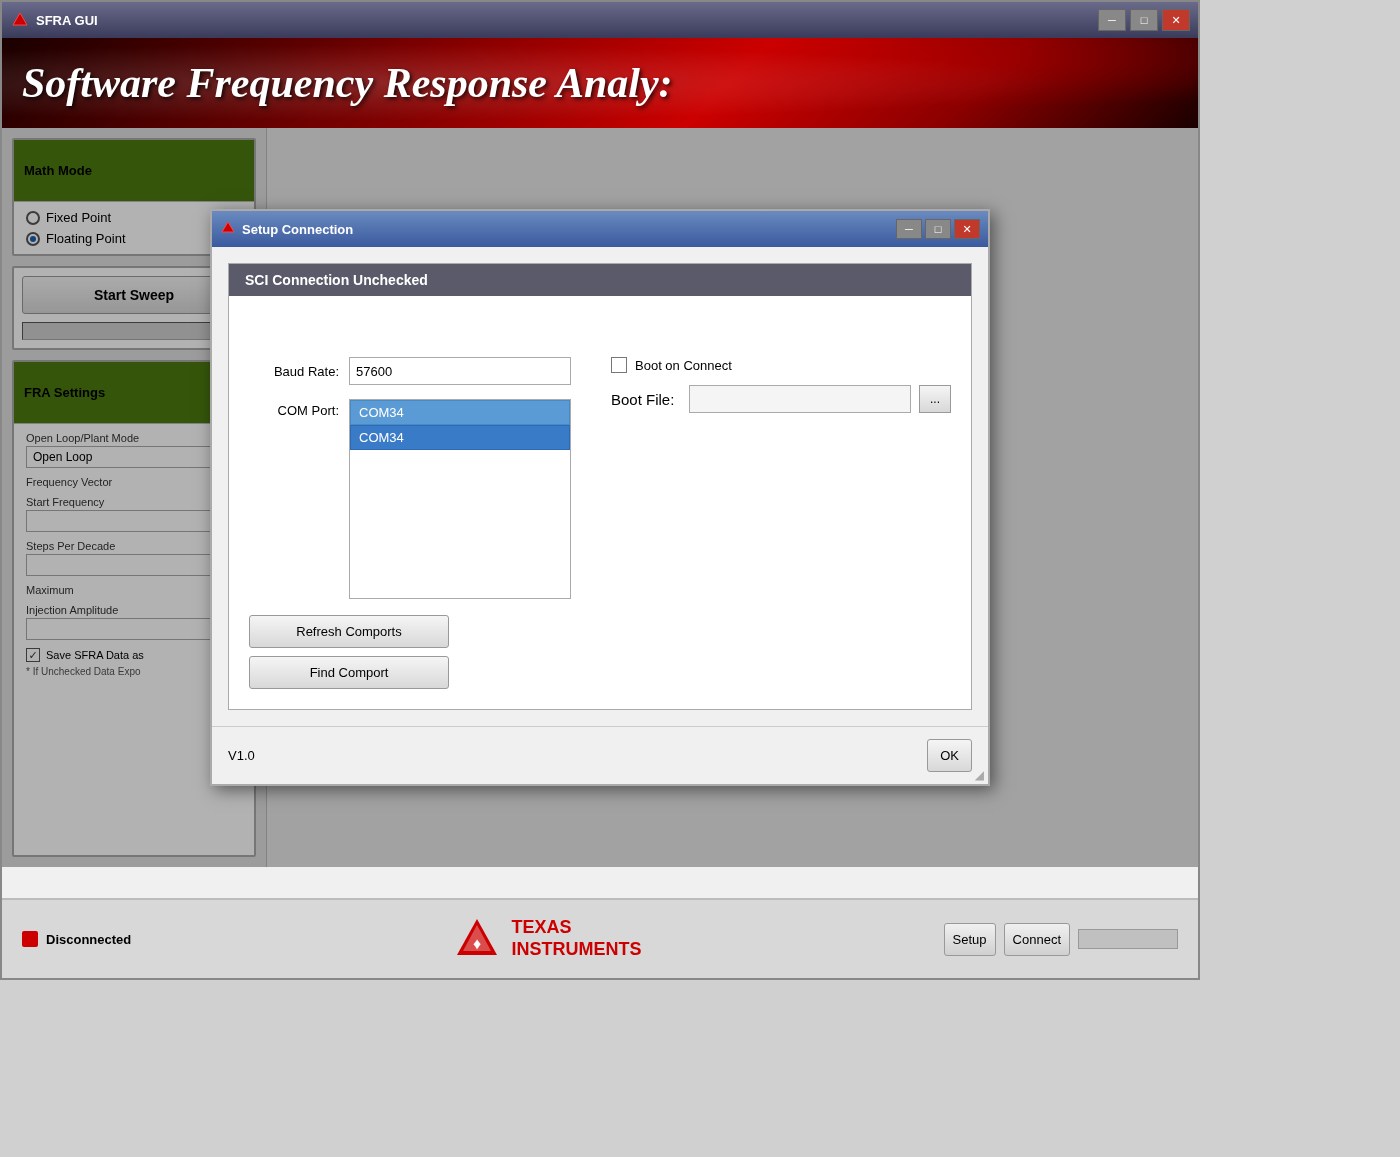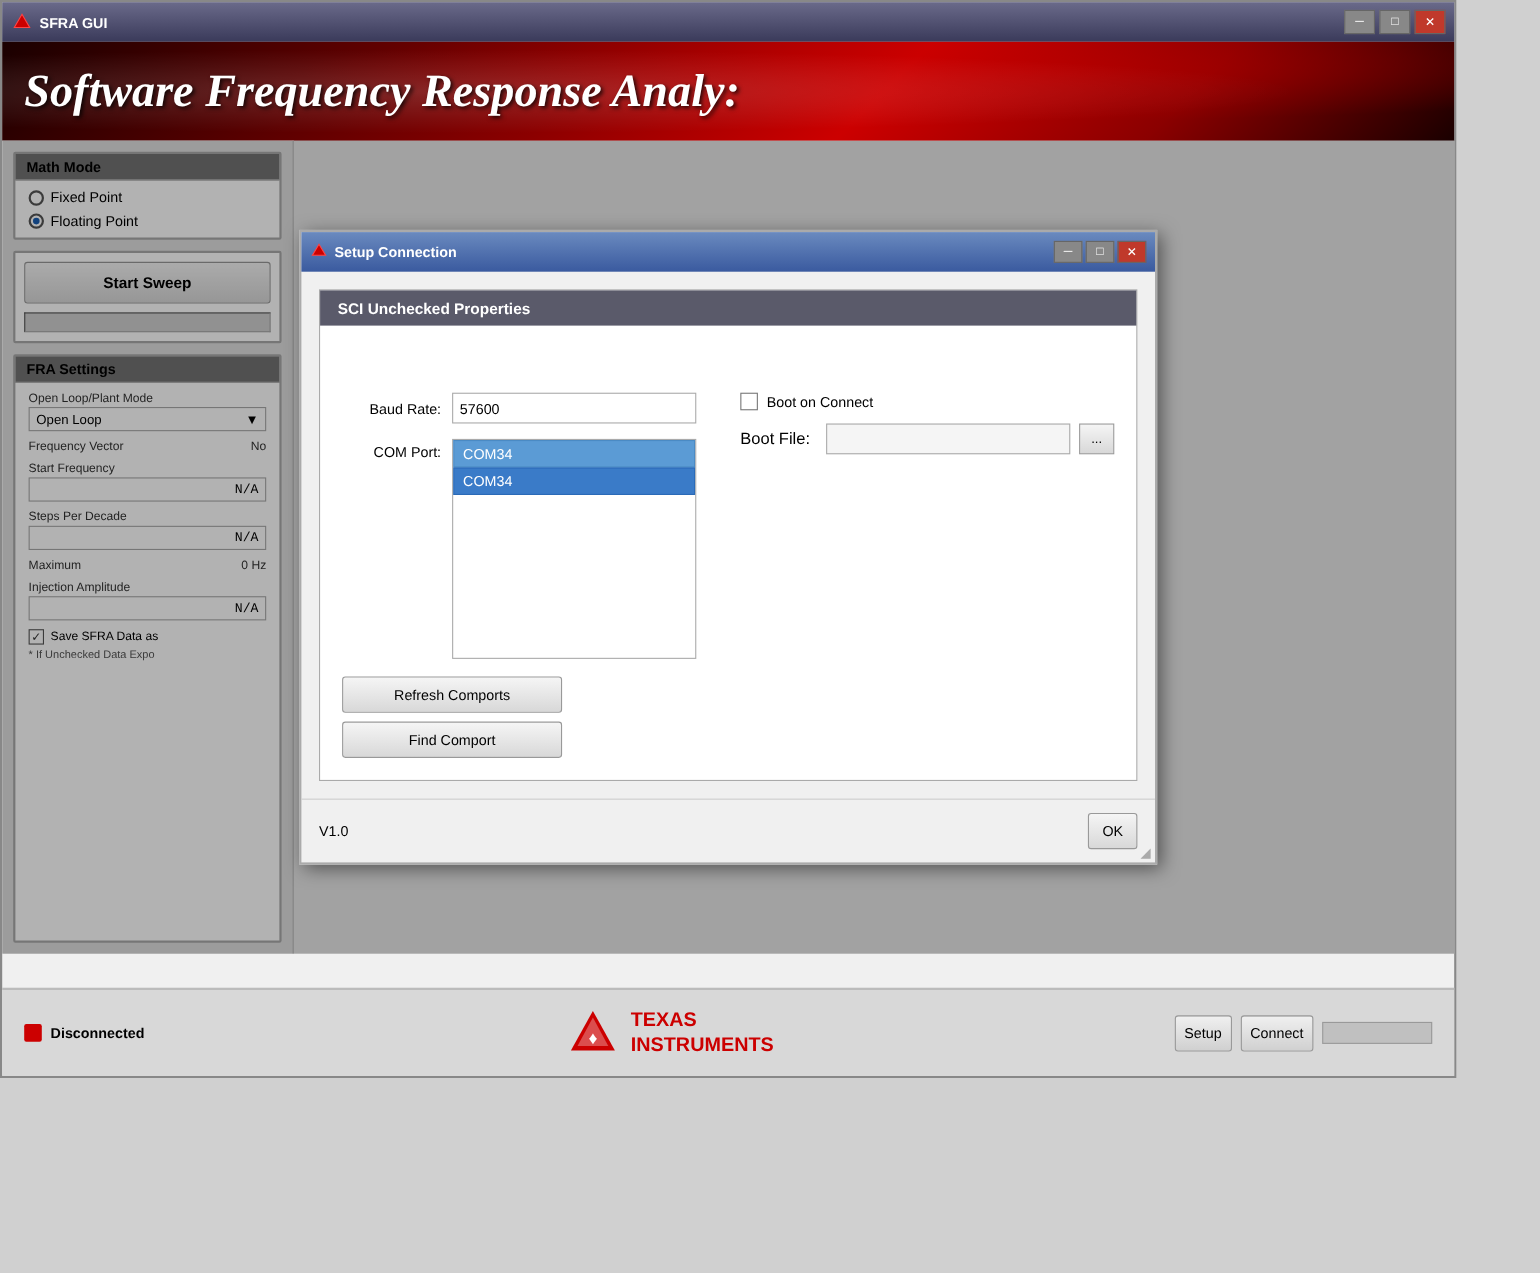--- a/index.html
+++ b/index.html
@@ -1,20 +1,20 @@
 <!DOCTYPE html>
 <html><head>
   <meta charset="utf-8">
   <style>
     * { box-sizing: border-box; margin: 0; padding: 0; }
     body { font-family: 'Segoe UI', Tahoma, Geneva, Verdana, sans-serif; font-size: 13px; background: #d0d0d0; overflow: hidden; }
 
     
     .main-window {
-      width: 1324px;
+      width: 1200px;
       height: 980px;
       background: #f0f0f0;
       border: 2px solid #888;
       position: relative;
       display: flex;
       flex-direction: column;
     }
 
     
     .title-bar {
@@ -104,22 +104,22 @@
       flex-direction: column;
       gap: 10px;
     }
 
     .panel-box {
       background: white;
       border: 2px solid #aaa;
       border-radius: 2px;
     }
     .panel-header {
-      background: #737373;
-      padding: 4px 10px;
+      background: #4d7c0f;
+      padding: 23px 10px;
       font-weight: bold;
       border-bottom: 1px solid #bbb;
       font-size: 13px;
     }
     .panel-body {
       padding: 8px 12px;
     }
 
     .radio-group {
       display: flex;
@@ -624,21 +624,21 @@
           <span class="dialog-title-text">Setup Connection</span>
           <div class="dialog-tb-buttons">
             <div class="dialog-tb-btn">─</div>
             <div class="dialog-tb-btn">□</div>
             <div class="dialog-tb-btn close">✕</div>
           </div>
         </div>
 
         <div class="dialog-body">
           <div class="sci-properties-panel">
-            <div class="sci-panel-header">SCI Unchecked Properties</div>
+            <div class="sci-panel-header">SCI Connection Unchecked</div>
             <div class="sci-panel-body">
 
               <div class="sci-left">
 
                 <div class="form-row">
                   <span class="form-label">Baud Rate:</span>
                   <input class="form-input" type="text" value="57600" style="">
                 </div>
 
                 <div class="form-row" style="align-items: flex-start;">

